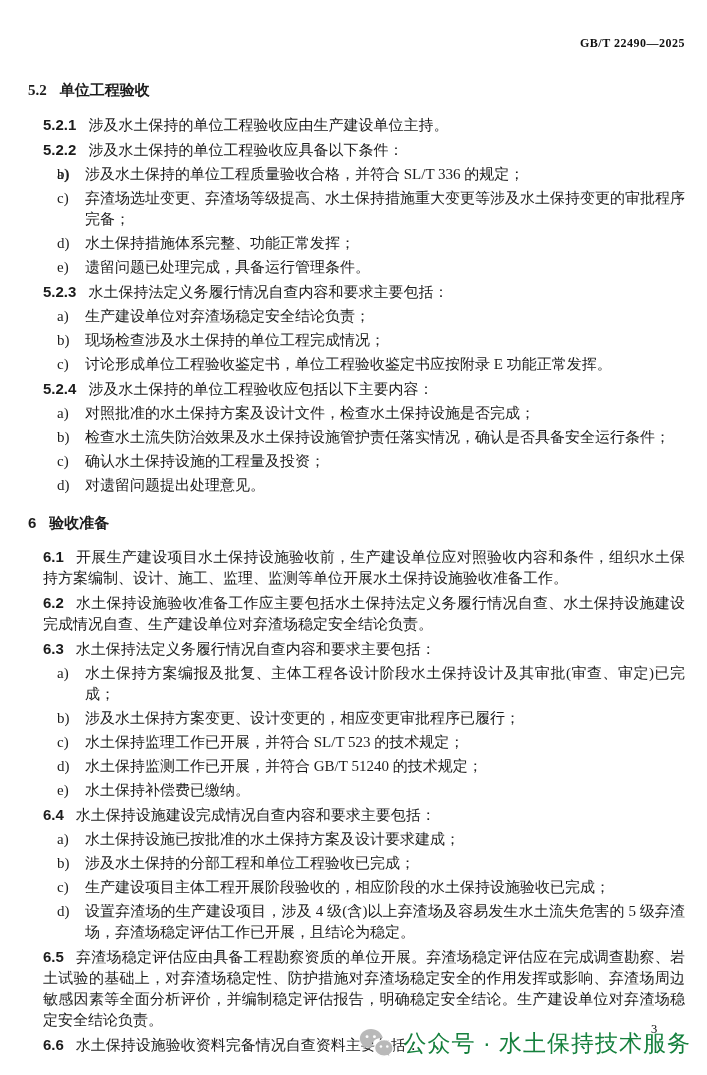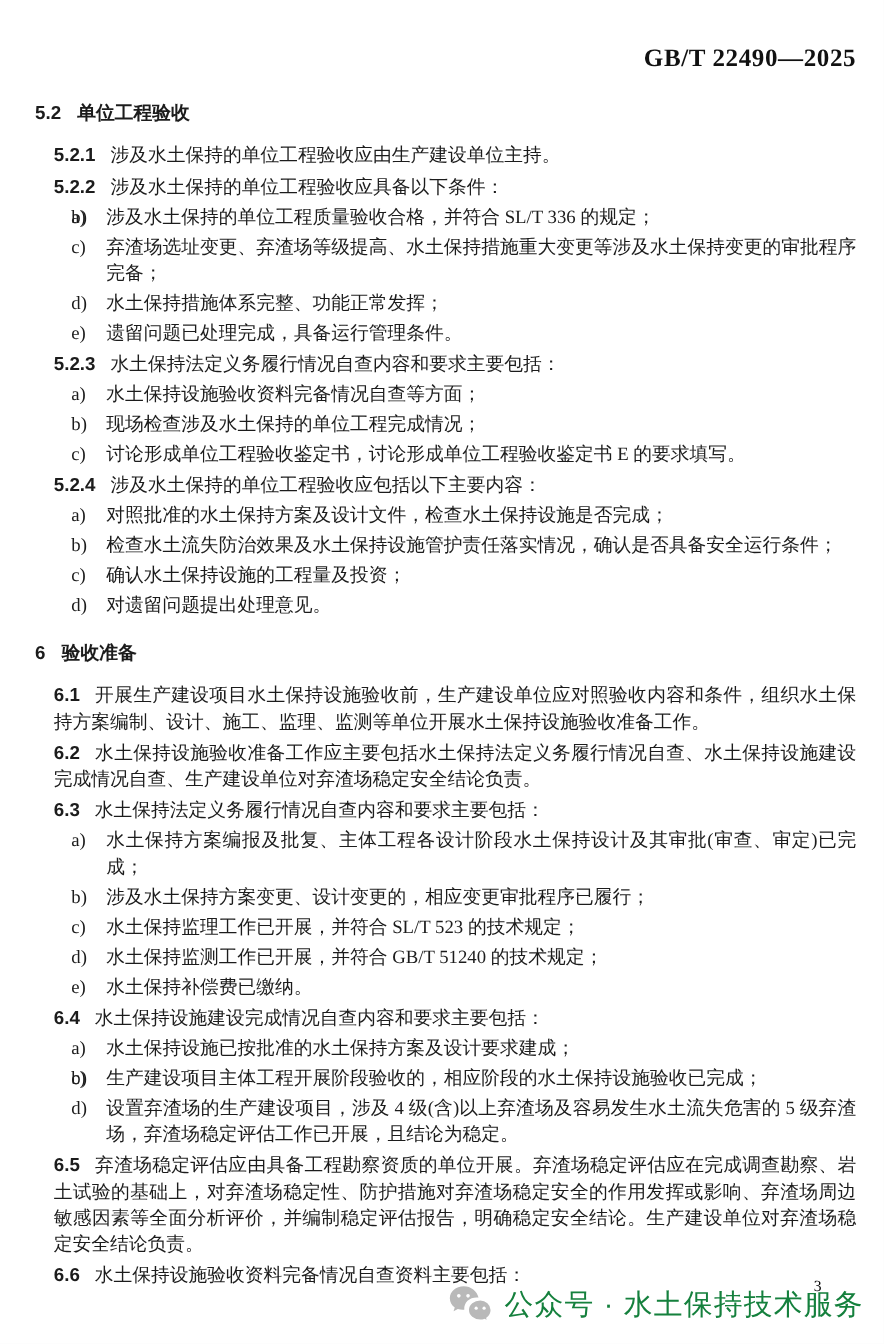--- a/index.html
+++ b/index.html
@@ -13,40 +13,40 @@
     width: 707px; height: 1075px;
     background: #ffffff;
     color: #1c1c1c;
     overflow: hidden;
   }
   .doc-number {
     position: absolute;
     top: 36px; right: 22px;
     font-family: "Liberation Serif", "DejaVu Serif", serif;
     font-weight: 700;
-    font-size: 20px;
+    font-size: 12px;
     letter-spacing: 0.5px;
     color: #111;
   }
   .content {
     position: absolute;
     top: 80px; left: 28px;
     width: 657px;
     font-size: 15px;
     line-height: 21px;
     text-align: justify;
   }
   .heading {
     font-family: "Liberation Sans", "DejaVu Sans", sans-serif;
     font-weight: 700;
     font-size: 15px;
     margin: 16px 0 13px 0;
     text-align: left;
   }
-  .heading:first-child { margin-top: 0; }
+  .heading:first-child { margin-top: 0; font-family: Liberation Serif, serif; }
   .heading .num { margin-right: 13px; }
   .clause { margin: 0 0 3px 15px; }
   .clause .num {
     font-family: "Liberation Sans", "DejaVu Sans", sans-serif;
     font-weight: 700;
     margin-right: 12px;
     white-space: nowrap;
   }
   .item {
     position: relative;
@@ -88,40 +88,40 @@
   <main class="content">
       <h2 class="heading"><span class="num">5.2</span><span class="txt">单位工程验收</span></h2>
       <p class="clause"><span class="num">5.2.1</span><span class="txt">涉及水土保持的单位工程验收应由生产建设单位主持。</span></p>
       <p class="clause"><span class="num">5.2.2</span><span class="txt">涉及水土保持的单位工程验收应具备以下条件：</span></p>
       <p class="item"><span class="label">a)</span></p>
       <p class="item"><span class="label">b)</span><span class="txt">涉及水土保持的单位工程质量验收合格，并符合 SL/T 336 的规定；</span></p>
       <p class="item"><span class="label">c)</span><span class="txt">弃渣场选址变更、弃渣场等级提高、水土保持措施重大变更等涉及水土保持变更的审批程序完备；</span></p>
       <p class="item"><span class="label">d)</span><span class="txt">水土保持措施体系完整、功能正常发挥；</span></p>
       <p class="item"><span class="label">e)</span><span class="txt">遗留问题已处理完成，具备运行管理条件。</span></p>
       <p class="clause"><span class="num">5.2.3</span><span class="txt">水土保持法定义务履行情况自查内容和要求主要包括：</span></p>
-      <p class="item"><span class="label">a)</span><span class="txt">水土保持设施验收资料完备情况自查等方面；</span></p>
+      <p class="item"><span class="label">a)</span><span class="txt">生产建设单位对弃渣场稳定安全结论负责；</span></p>
       <p class="item"><span class="label">b)</span><span class="txt">现场检查涉及水土保持的单位工程完成情况；</span></p>
-      <p class="item"><span class="label">c)</span><span class="txt">讨论形成单位工程验收鉴定书，讨论形成单位工程验收鉴定书 E 的要求填写。</span></p>
+      <p class="item"><span class="label">c)</span><span class="txt">讨论形成单位工程验收鉴定书，单位工程验收鉴定书应按附录 E 功能正常发挥。</span></p>
       <p class="clause"><span class="num">5.2.4</span><span class="txt">涉及水土保持的单位工程验收应包括以下主要内容：</span></p>
       <p class="item"><span class="label">a)</span><span class="txt">对照批准的水土保持方案及设计文件，检查水土保持设施是否完成；</span></p>
       <p class="item"><span class="label">b)</span><span class="txt">检查水土流失防治效果及水土保持设施管护责任落实情况，确认是否具备安全运行条件；</span></p>
       <p class="item"><span class="label">c)</span><span class="txt">确认水土保持设施的工程量及投资；</span></p>
       <p class="item"><span class="label">d)</span><span class="txt">对遗留问题提出处理意见。</span></p>
       <h2 class="heading"><span class="num">6</span><span class="txt">验收准备</span></h2>
       <p class="clause"><span class="num">6.1</span><span class="txt">开展生产建设项目水土保持设施验收前，生产建设单位应对照验收内容和条件，组织水土保持方案编制、设计、施工、监理、监测等单位开展水土保持设施验收准备工作。</span></p>
       <p class="clause"><span class="num">6.2</span><span class="txt">水土保持设施验收准备工作应主要包括水土保持法定义务履行情况自查、水土保持设施建设完成情况自查、生产建设单位对弃渣场稳定安全结论负责。</span></p>
       <p class="clause"><span class="num">6.3</span><span class="txt">水土保持法定义务履行情况自查内容和要求主要包括：</span></p>
       <p class="item"><span class="label">a)</span><span class="txt">水土保持方案编报及批复、主体工程各设计阶段水土保持设计及其审批(审查、审定)已完成；</span></p>
       <p class="item"><span class="label">b)</span><span class="txt">涉及水土保持方案变更、设计变更的，相应变更审批程序已履行；</span></p>
       <p class="item"><span class="label">c)</span><span class="txt">水土保持监理工作已开展，并符合 SL/T 523 的技术规定；</span></p>
       <p class="item"><span class="label">d)</span><span class="txt">水土保持监测工作已开展，并符合 GB/T 51240 的技术规定；</span></p>
       <p class="item"><span class="label">e)</span><span class="txt">水土保持补偿费已缴纳。</span></p>
       <p class="clause"><span class="num">6.4</span><span class="txt">水土保持设施建设完成情况自查内容和要求主要包括：</span></p>
       <p class="item"><span class="label">a)</span><span class="txt">水土保持设施已按批准的水土保持方案及设计要求建成；</span></p>
-      <p class="item"><span class="label">b)</span></p>
+      <p class="item"><span class="label">b)</span><span class="txt">涉及水土保持的分部工程和单位工程验收已完成；</span></p>
       <p class="item"><span class="label">c)</span><span class="txt">生产建设项目主体工程开展阶段验收的，相应阶段的水土保持设施验收已完成；</span></p>
       <p class="item"><span class="label">d)</span><span class="txt">设置弃渣场的生产建设项目，涉及 4 级(含)以上弃渣场及容易发生水土流失危害的 5 级弃渣场，弃渣场稳定评估工作已开展，且结论为稳定。</span></p>
       <p class="clause"><span class="num">6.5</span><span class="txt">弃渣场稳定评估应由具备工程勘察资质的单位开展。弃渣场稳定评估应在完成调查勘察、岩土试验的基础上，对弃渣场稳定性、防护措施对弃渣场稳定安全的作用发挥或影响、弃渣场周边敏感因素等全面分析评价，并编制稳定评估报告，明确稳定安全结论。生产建设单位对弃渣场稳定安全结论负责。</span></p>
       <p class="clause"><span class="num">6.6</span><span class="txt">水土保持设施验收资料完备情况自查资料主要包括：</span></p>
     </main>
 
   <div class="footer-watermark">
     <span class="wechat-icon">
       <svg width="36" height="31" viewBox="0 0 42 36" xmlns="http://www.w3.org/2000/svg">
         <path d="M14 1 C6.8 1 1 6 1 12.2 c0 3.5 1.8 6.6 4.6 8.6 l-1.1 3.6 4-2.1 c1.4 0.4 2.9 0.7 4.5 0.7 0.5 0 1 0 1.5-0.1 C14 16 19.4 11.5 26 11.5 c0.6 0 1.2 0 1.8 0.1 C26.4 5.6 20.8 1 14 1 Z" fill="#b9b9b9"></path>

